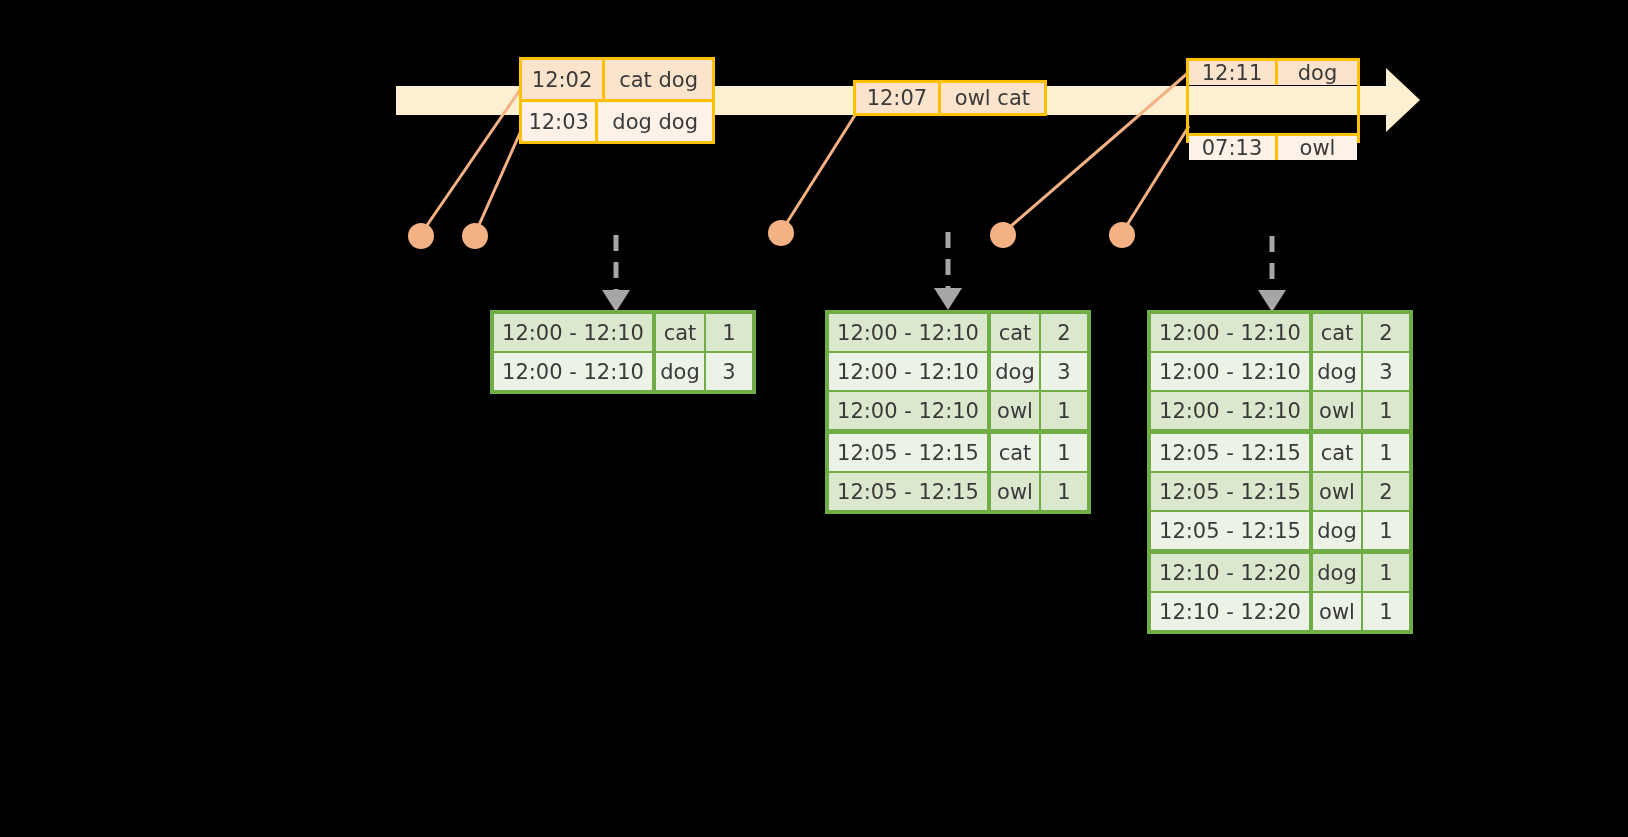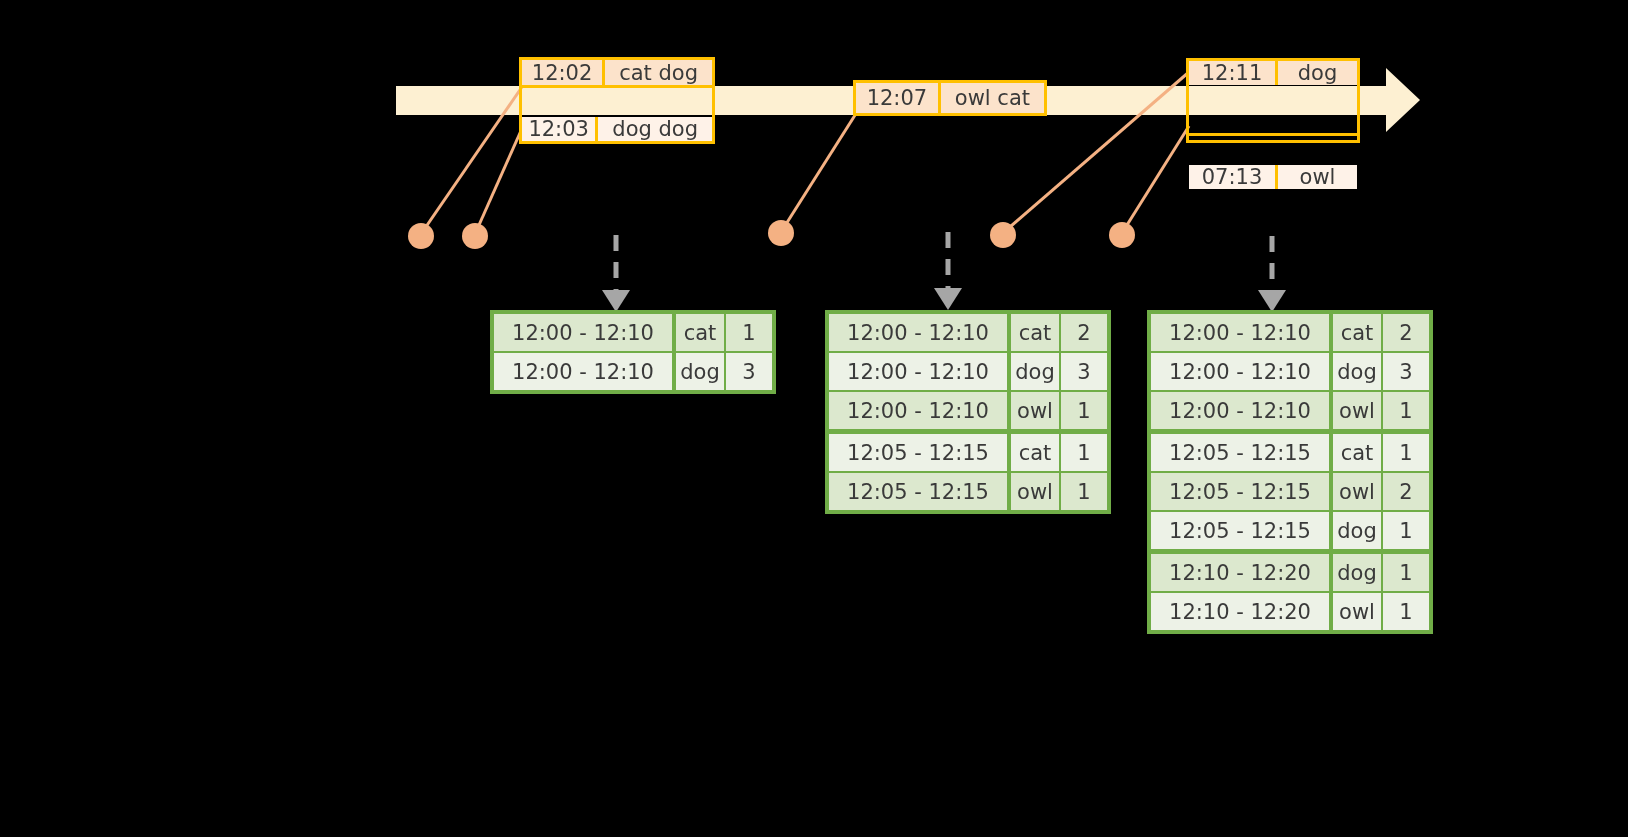--- a/index.html
+++ b/index.html
@@ -11,31 +11,31 @@
   
   .ev-box{position:absolute;border:3px solid #FFC000;box-sizing:border-box;
           display:flex;flex-direction:column;}
   .ev-row{display:flex;flex:1;}
   .ev-row + .ev-row{border-top:3px solid #FFC000;}
   .ev-time,.ev-words{display:flex;align-items:center;justify-content:center;
           color:#3a3a3a;font-size:21px;white-space:nowrap;}
   .ev-time{width:86px;border-right:3px solid #FFC000;}
   .ev-words{flex:1;padding:0 14px;}
   .shade-a .ev-time,.shade-a .ev-words{background:#FCE3CB;}
-  .shade-b .ev-time,.shade-b .ev-words{background:#FEF2E8;margin-top:29px;}
+  .shade-b .ev-time,.shade-b .ev-words{background:#FEF2E8;}
 
   
   .tbl{position:absolute;border:4px solid #70AD47;box-sizing:border-box;
        display:flex;flex-direction:column;background:#70AD47;}
   .tr{display:flex;height:37px;}
   .tr + .tr{margin-top:2px;}
   .tr.gap{margin-top:5px;}
   .td{display:flex;align-items:center;justify-content:center;color:#3a3a3a;
       font-size:21px;white-space:nowrap;}
-  .td.win{width:178px;}
+  .td.win{width:158px;}
   .td.key{width:48px;margin-left:4px;}
   .td.cnt{width:46px;margin-left:2px;}
   .tr.a .td{background:#DCE8CE;}
   .tr.b .td{background:#EDF2E7;}
 </style>
 </head>
 <body>
 
 <div id="stage">
 

